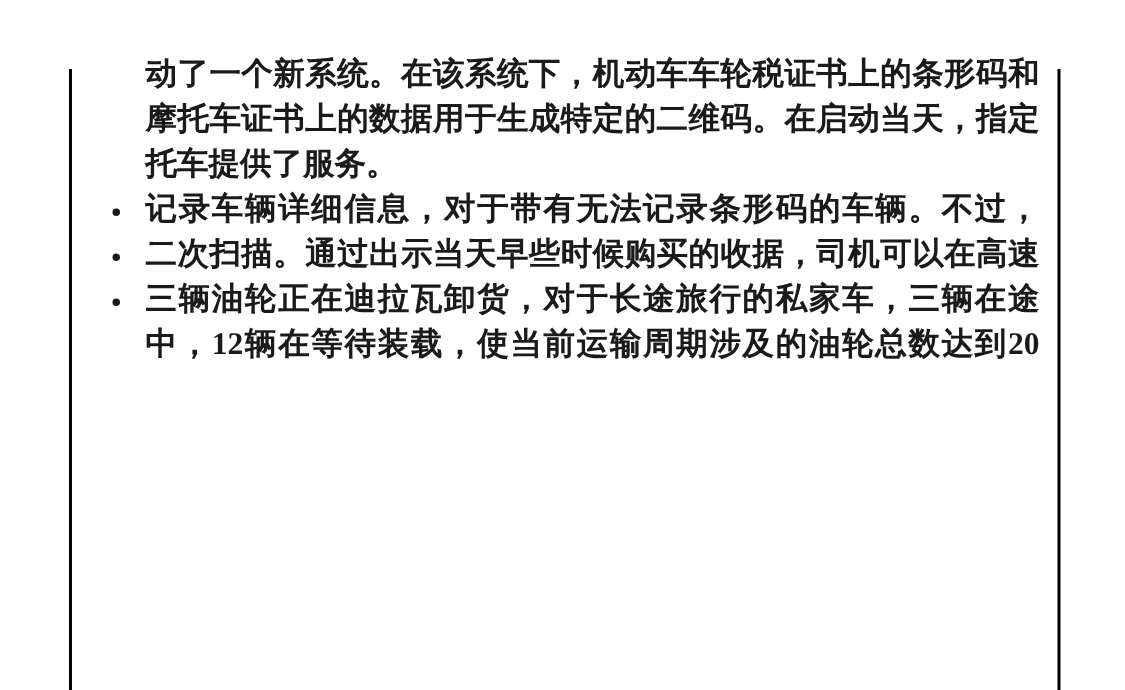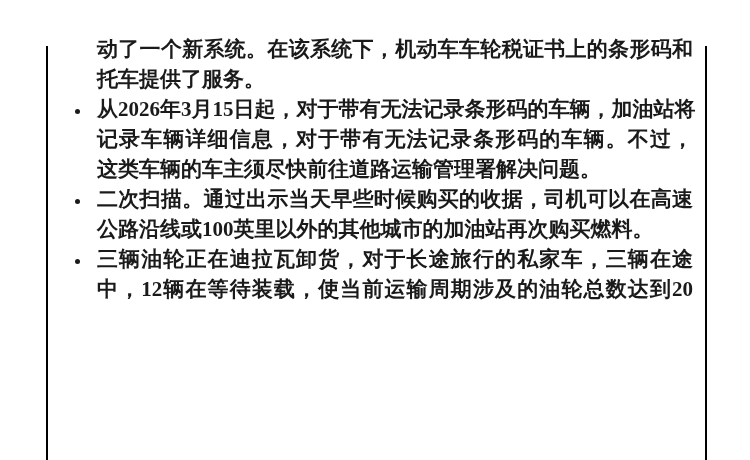--- a/index.html
+++ b/index.html
@@ -61,32 +61,30 @@
 </style>
 </head>
 <body>
 
 <div class="page">
   <div class="vrule left"></div>
   <div class="vrule right"></div>
   <div class="text-column" id="textcol">
       <div class="item">
         <div class="line">动了一个新系统。在该系统下，机动车车轮税证书上的条形码和</div>
+        <div class="line">摩托车证书上的数据用于生成特定的二维码。在启动当天，指定</div>
         <div class="line end">托车提供了服务。</div>
       </div>
       <div class="item">
         <span class="dot"></span>
-        <div class="line">从2026年3月15日起，对于带有无法记录条形码的车辆，加油站将</div>
         <div class="line">记录车辆详细信息，对于带有无法记录条形码的车辆。不过，</div>
-        <div class="line end">这类车辆的车主须尽快前往道路运输管理署解决问题。</div>
       </div>
       <div class="item">
         <span class="dot"></span>
         <div class="line">二次扫描。通过出示当天早些时候购买的收据，司机可以在高速</div>
-        <div class="line end">公路沿线或100英里以外的其他城市的加油站再次购买燃料。</div>
       </div>
       <div class="item">
         <span class="dot"></span>
         <div class="line">三辆油轮正在迪拉瓦卸货，对于长途旅行的私家车，三辆在途</div>
         <div class="line">中，12辆在等待装载，使当前运输周期涉及的油轮总数达到20</div>
       </div>
     </div>
 </div>
 
 </body></html>

